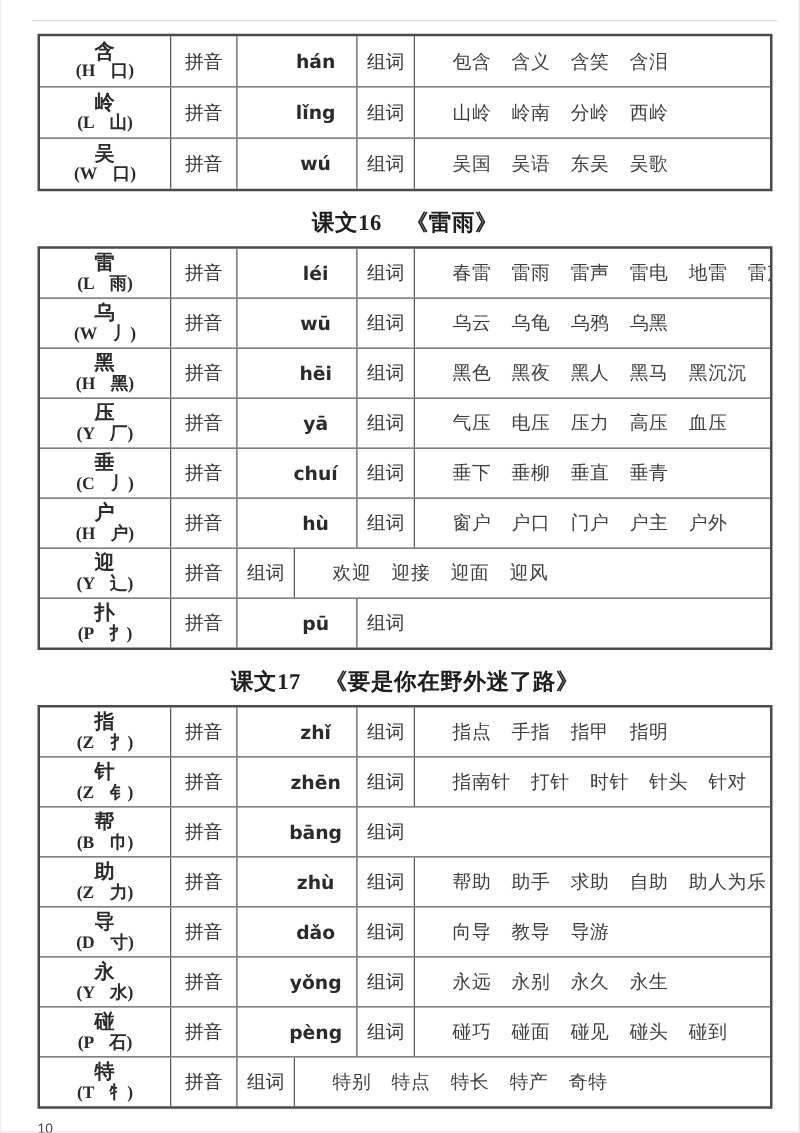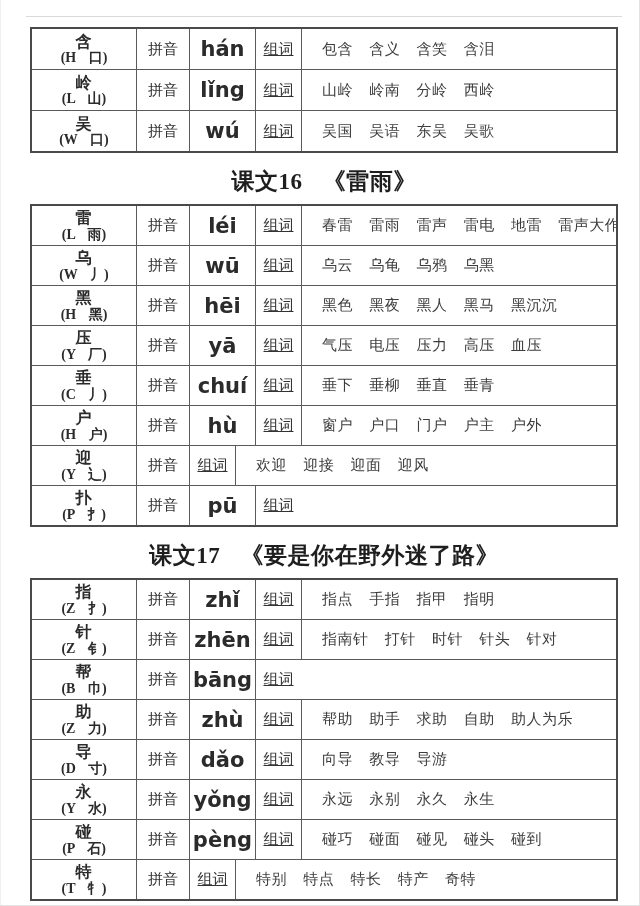--- a/index.html
+++ b/index.html
@@ -23,28 +23,28 @@
     display:flex;align-items:center;justify-content:center;
     border-left:1px solid #5a5a5a;
     white-space:pre;
     overflow:hidden;
   }
   .cell:first-child{border-left:none;}
   .c-char{width:104px;flex-direction:column;justify-content:center;line-height:1.08;}
   .han{font-size:16px;font-weight:bold;letter-spacing:1px;}
   .hint{font-size:14px;font-weight:bold;word-spacing:9px;}
   .c-lab1{width:52px;font-size:15px;color:#333;}
-  .c-pinyin{width:65px;font-size:21px;font-weight:bold;font-family:"DejaVu Sans","Liberation Sans",sans-serif;}
-  .c-lab2{width:45px;font-size:15px;color:#333;text-decoration:underline;}
+  .c-pinyin{width:65px;font-size:15px;font-weight:bold;font-family:"DejaVu Sans","Liberation Sans",sans-serif;padding-left:30px;}
+  .c-lab2{width:45px;font-size:15px;color:#333;}
   .c-words{
-    flex:1;justify-content:flex-start;padding-left:20px;
+    flex:1;justify-content:flex-start;padding-left:30px;
     font-size:15px;color:#3d3d3d;word-spacing:12px;letter-spacing:.5px;
   }
   .sec-title{
-    text-align:center;font-size:23px;font-weight:bold;color:#1e1e1e;
+    text-align:center;font-size:18px;font-weight:bold;color:#1e1e1e;
     margin:12px 0 7px 0;word-spacing:14px;letter-spacing:.5px;
   }
   .tbl + .sec-title{margin-top:13px;}
   .page-num{
     text-align:left;font-size:11px;color:#444;margin-top:10px;
     font-family:"Liberation Sans","DejaVu Sans",sans-serif;
   }
 </style>
 </head>
 <body>

